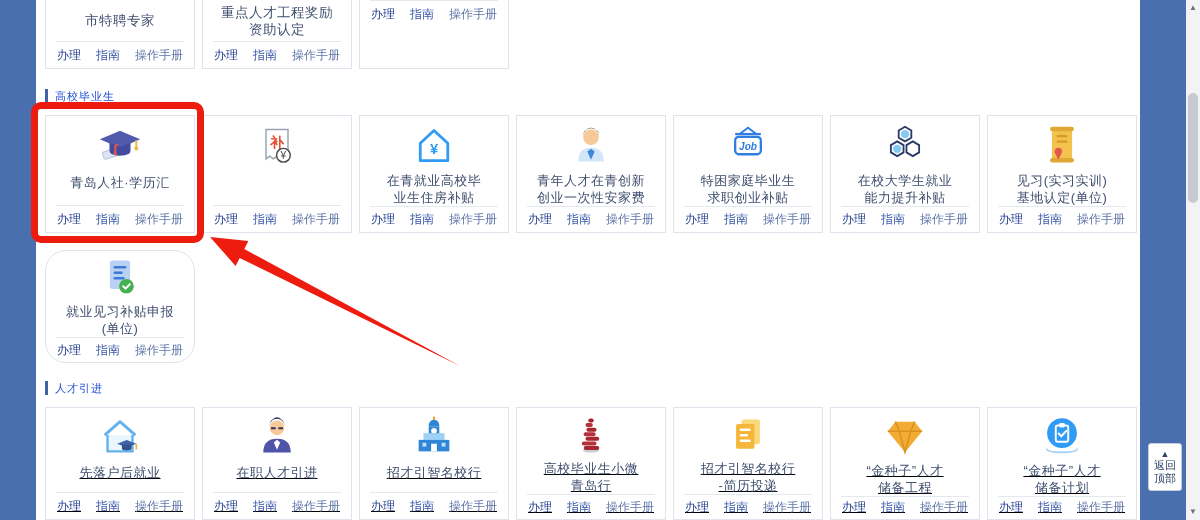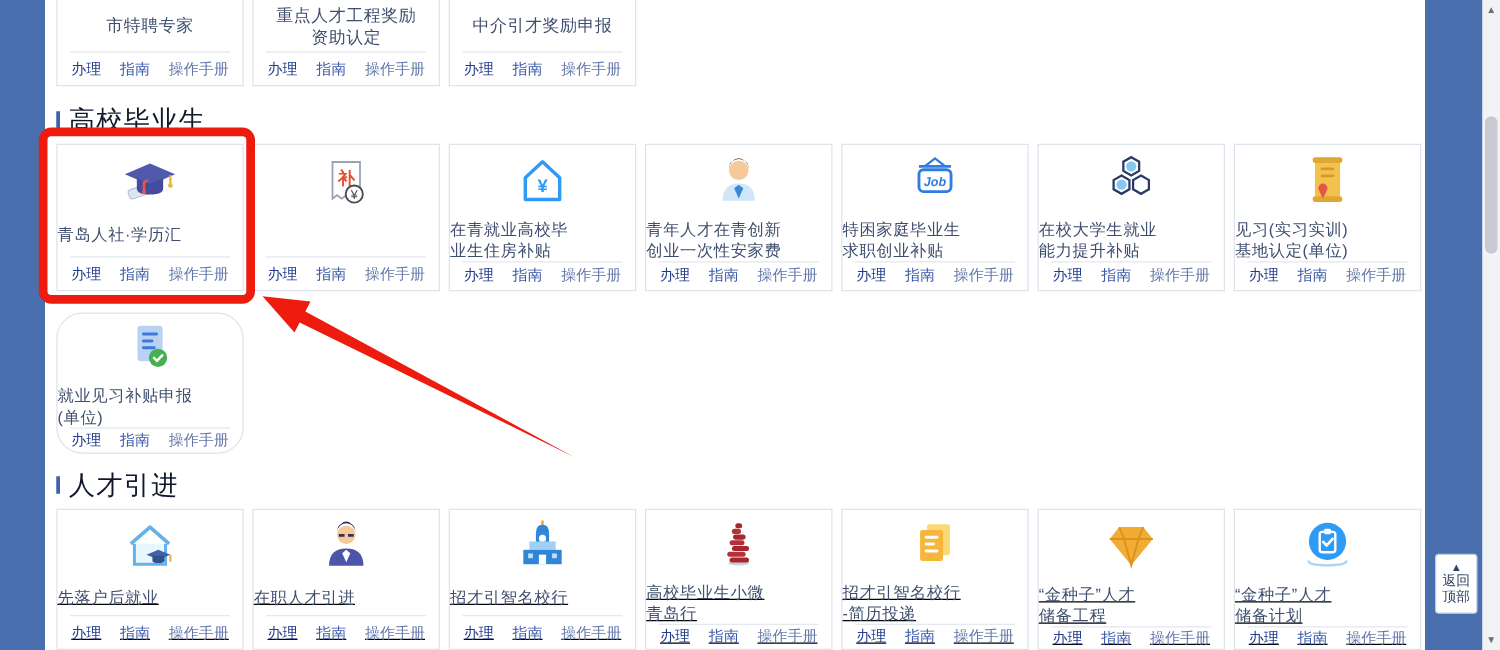--- a/index.html
+++ b/index.html
@@ -11,35 +11,35 @@
 
   .cards-row{position:absolute;left:45px;display:flex;gap:7px;}
   .card{width:150px;height:118px;background:#fff;border:1px solid #dfe3ec;box-sizing:border-box;
         display:flex;flex-direction:column;}
   .card.partial{height:69px;border-top:none;}
   .row-2 .card{height:113px;border-radius:21px;}
   .row-3 .card{height:113px;text-decoration:underline;}
 
   .cicon{height:48px;margin-top:7px;display:flex;align-items:center;justify-content:center;}
   .row-2 .cicon,.row-3 .cicon{margin-top:5px;}
-  .ctitle{margin-top:8px;font-size:13px;line-height:17px;color:#3f4e6e;
+  .ctitle{margin-top:3px;font-size:13px;line-height:17px;text-align:center;color:#3f4e6e;
           white-space:pre-line;letter-spacing:.5px;}
   .ptitle{height:42px;display:flex;align-items:center;justify-content:center;text-align:center;
           font-size:13.5px;line-height:17px;color:#3f4e6e;white-space:pre-line;letter-spacing:.5px;}
   .csp{flex:1;}
   .cdiv{height:1px;background:#e4e8ef;margin:0 10px;}
   .clinks{height:26px;display:flex;align-items:center;justify-content:space-between;
           padding:0 11px;font-size:12px;}
   .clinks a{text-decoration:none;cursor:pointer;}
   .l0{color:#223d8f;}
   .l1{color:#3a59a8;}
   .l2{color:#6277a9;}
 
   .sec-h{position:absolute;left:45px;height:16px;display:flex;align-items:center;gap:7px;
-         font-size:21px;color:#0f172a;letter-spacing:1px;}
+         font-size:11px;color:#1d4ed8;letter-spacing:1px;}
   .sec-bar{width:3px;height:14px;background:#3f62a8;}
 
   .red-box{position:absolute;left:31px;top:102px;width:173px;height:141px;
            border:7px solid #ed1c0f;border-radius:10px;box-sizing:border-box;z-index:6;}
   .red-arrow{position:absolute;z-index:6;}
 
   .scrollbar{position:absolute;left:1186px;top:0;width:14px;height:520px;background:#f2f3f5;}
   .sb-arrow{position:absolute;left:0;width:14px;text-align:center;font-size:8px;color:#6b6f76;line-height:10px;}
   .sb-arrow.up{top:3px;}
   .sb-arrow.down{bottom:3px;}
@@ -72,21 +72,20 @@
         <div class="ptitle">重点人才工程奖励
 资助认定</div>
         <div class="cdiv"></div>
         <div class="clinks">
           <a class="l0">办理</a>
           <a class="l1">指南</a>
           <a class="l2">操作手册</a>
         </div>
       </div>
       <div class="card partial">
-        <div class="ptitle">中介引才奖励申报</div>
         <div class="cdiv"></div>
         <div class="clinks">
           <a class="l0">办理</a>
           <a class="l1">指南</a>
           <a class="l2">操作手册</a>
         </div>
       </div>
     </div>
 
   <div class="sec-h" style="top:88px">

